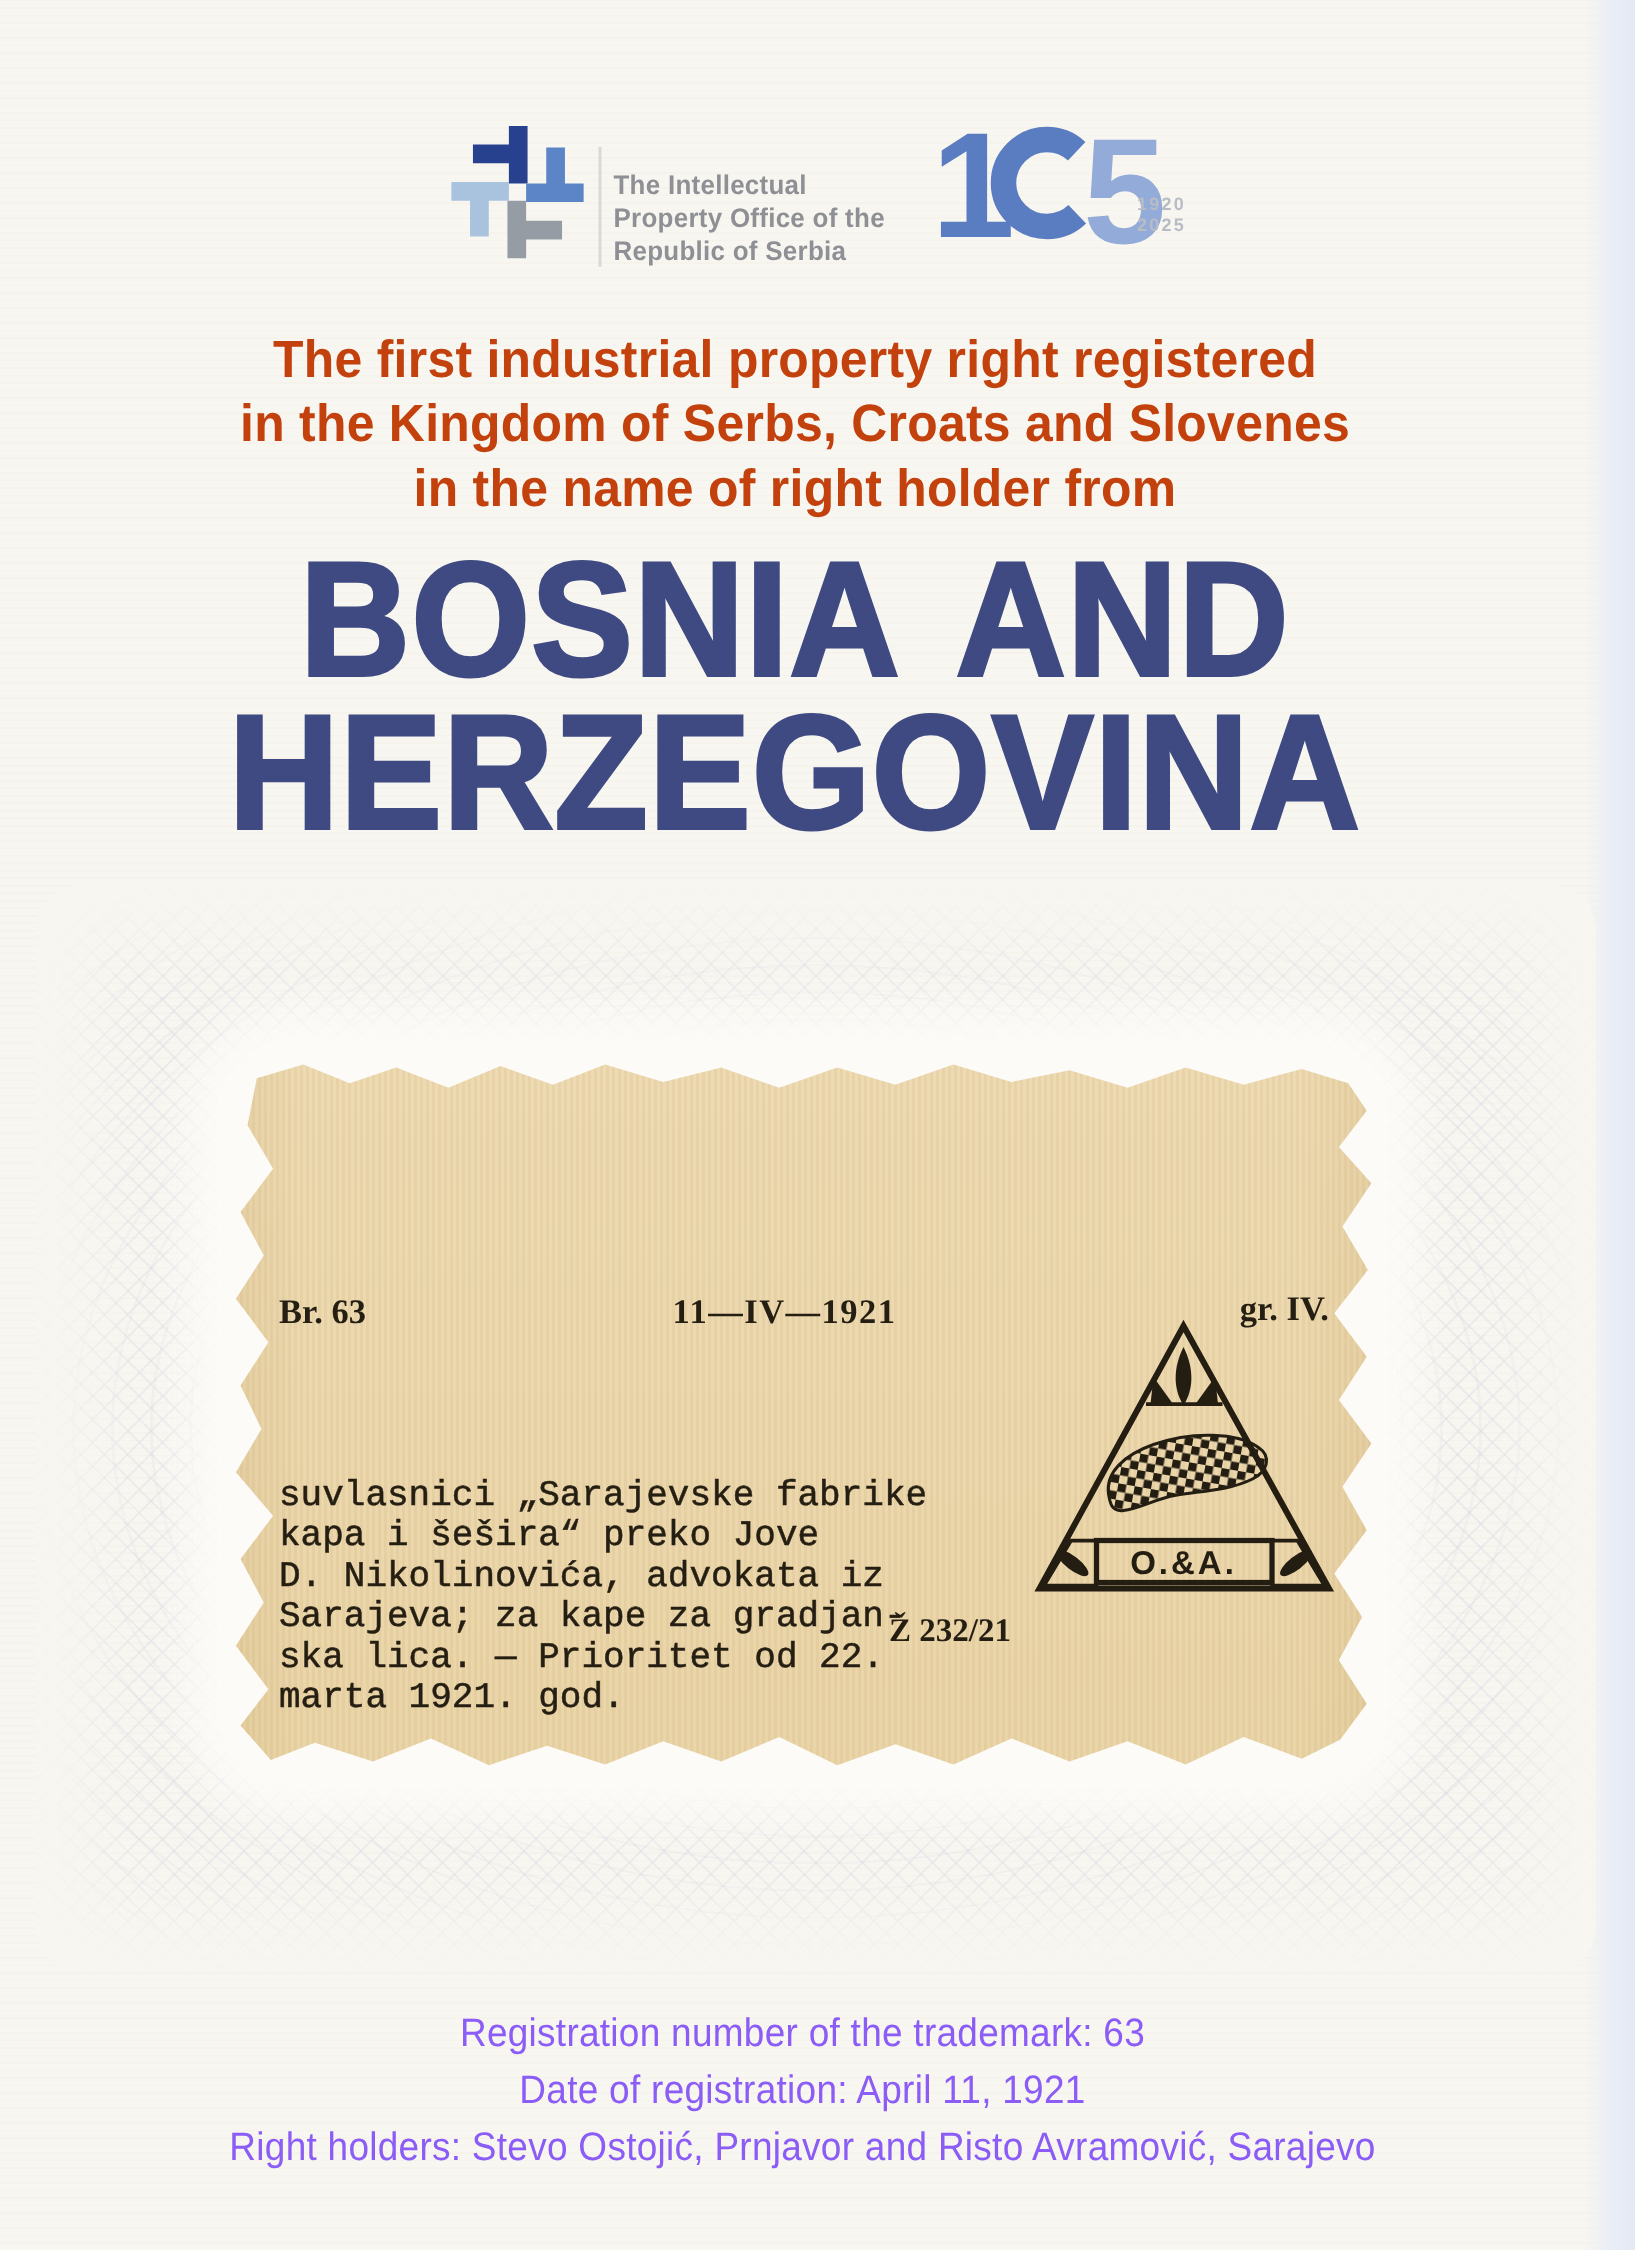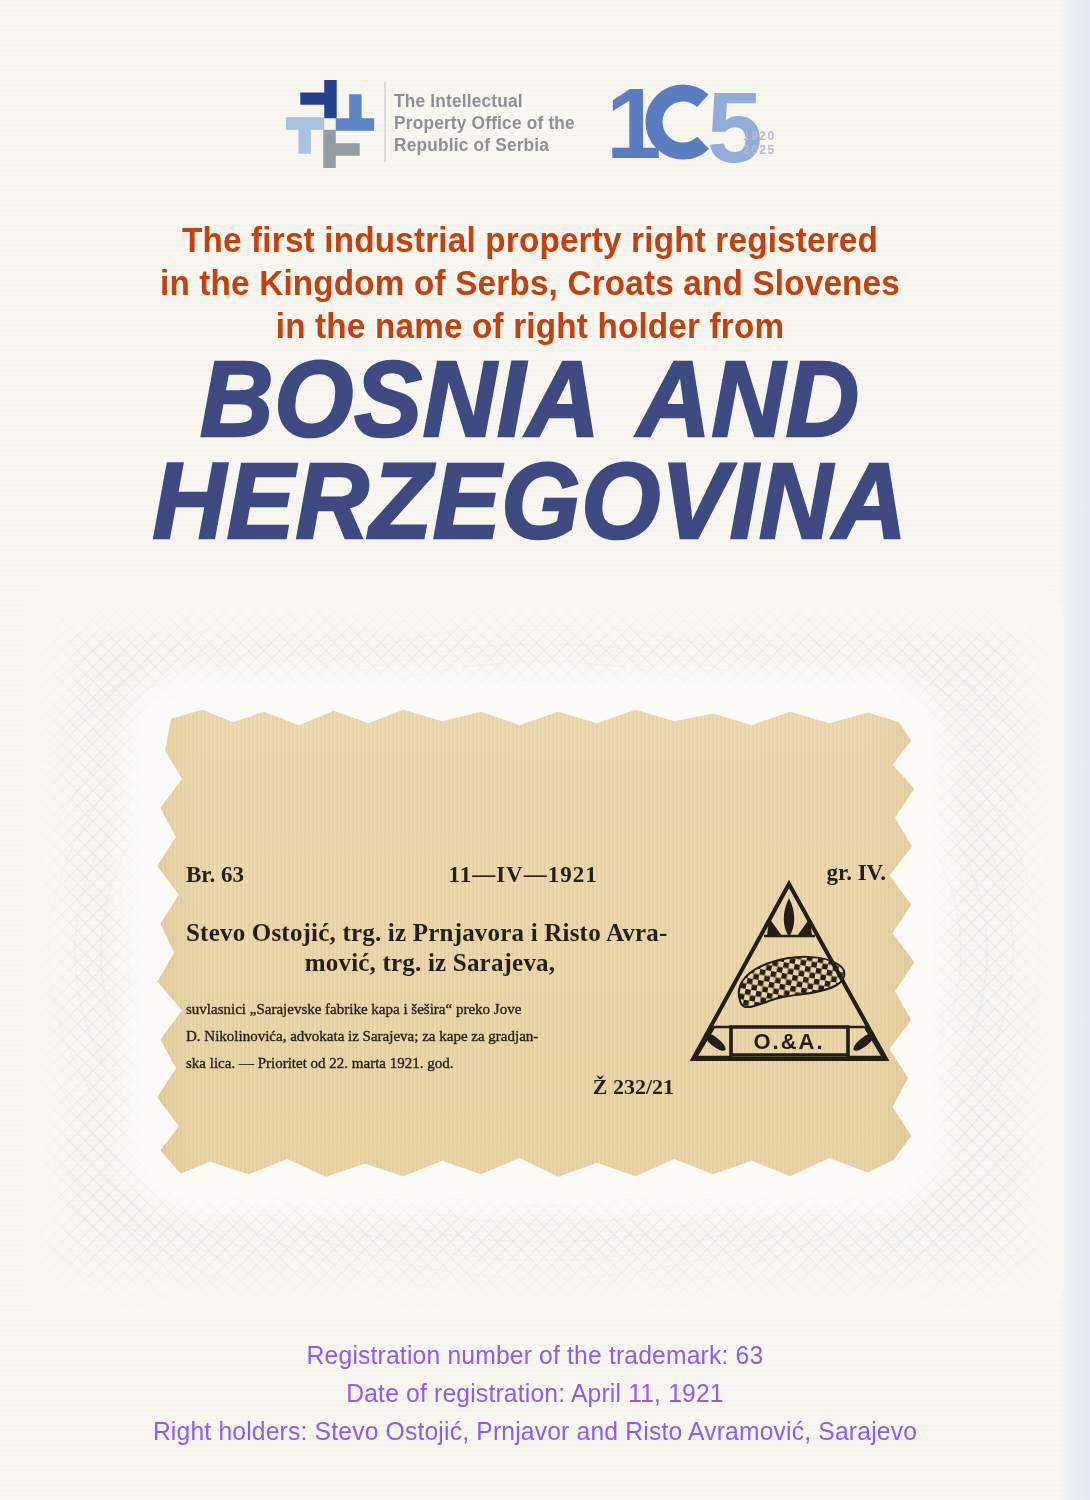--- a/index.html
+++ b/index.html
@@ -18,22 +18,22 @@
     opacity:.5;
   }
   
   .scan-edge{
     position:absolute;right:0;top:0;width:34px;height:100%;
     background:linear-gradient(to right, rgba(230,235,245,0), #e9edf6 55%, #e4e9f4);
   }
 
   
   .header{
-    position:absolute;left:0;top:70px;width:1060px;
-    display:flex;justify-content:center;align-items:flex-start;gap:6px;
+    position:absolute;left:15px;top:70px;width:1060px;
+    display:flex;justify-content:center;align-items:flex-end;gap:6px;
   }
   .ipo-logo{display:block;margin-top:4px;}
   .header-divider{width:1.5px;height:80px;background:#d9d9d9;margin:12px 2px 0 2px;}
   .office-name{
     margin-top:20px;
     color:#8e9095;font-weight:bold;font-size:18px;line-height:22px;
     letter-spacing:.2px;
     transform:scaleX(.96);transform-origin:0 0;
     white-space:nowrap;
   }
@@ -43,23 +43,23 @@
 
   
   .intro{
     position:absolute;left:0;top:218px;width:1060px;text-align:center;
     color:#c2410c;font-weight:bold;font-size:35px;line-height:43px;letter-spacing:.2px;
   }
   .condense{transform:scaleX(.95);transform-origin:50% 0;}
 
   
   .country-title{
-    position:absolute;left:0;top:348px;width:1060px;text-align:center;
+    position:absolute;left:0;top:362px;width:1060px;text-align:center;
     color:#3e4a81;font-weight:bold;font-size:108px;line-height:102px;
-    letter-spacing:1px;word-spacing:16px;font-style:italic;
+    letter-spacing:1px;word-spacing:16px;
     -webkit-text-stroke:2.6px #3e4a81;
   }
   .country-title .condense{transform:scaleX(.94);}
 
   
   .guilloche{
     position:absolute;left:24px;top:590px;width:1040px;height:724px;
     border-radius:28px;
     background:
       repeating-linear-gradient(45deg, rgba(213,215,226,.34) 0 1.4px, rgba(0,0,0,0) 1.4px 11px),
@@ -91,21 +91,21 @@
       13% 98%, 8% 95.4%, 4.2% 97.8%,
       1.6% 93%, 4% 88%, 1.2% 82%, 3.6% 76%, 1.6% 70%, 4.4% 64%, 1.2% 58%, 3.4% 52%, 1.6% 46%,
       4% 40%, 1.2% 34%, 3.6% 28%, 1.6% 22%, 4.4% 16%, 2.2% 10%
     );
   }
   .reg-number{position:absolute;left:38px;top:160px;font-weight:bold;font-size:23px;}
   .reg-date{position:absolute;left:50%;top:160px;transform:translateX(-58%);font-weight:bold;font-size:23px;letter-spacing:1px;}
   .class-label{position:absolute;right:36px;top:158px;font-weight:bold;font-size:23px;}
   .holders{position:absolute;left:38px;top:216px;width:488px;font-weight:bold;font-size:25px;line-height:30px;letter-spacing:.2px;}
   .holders .l2{text-align:center;}
-  .cert-body{position:absolute;left:38px;top:294px;width:488px;font-size:15px;line-height:27px;-webkit-text-stroke:.35px #251e12;}
+  .cert-body{position:absolute;left:38px;top:282px;width:488px;font-size:24px;line-height:27px;font-family:Liberation Mono, monospace;-webkit-text-stroke:.35px #251e12;}
   .cert-body .l3{}
   .file-ref{position:absolute;left:38px;top:372px;width:488px;text-align:right;font-weight:bold;font-size:22px;}
   .mark{position:absolute;right:30px;top:176px;}
   .mark text{font-family:"Liberation Sans", sans-serif;font-weight:bold;}
 
   
   .footer{
     position:absolute;left:0;top:1336px;width:1070px;text-align:center;
     color:#8b5cf6;font-size:26.5px;line-height:38px;font-weight:400;letter-spacing:.2px;
   }
@@ -164,24 +164,20 @@
   </div>
 
   <div class="guilloche"></div>
   <div class="card-halo"></div>
 
   <section class="certificate">
     <span class="reg-number">Br. 63</span>
     <span class="reg-date">11—IV—1921</span>
     <span class="class-label">gr. IV.</span>
 
-    <div class="holders">
-      <div class="l1">Stevo Ostojić, trg. iz Prnjavora i Risto Avra-</div>
-      <div class="l2">mović, trg. iz Sarajeva,</div>
-    </div>
 
     <div class="cert-body">
       <div class="l1">suvlasnici „Sarajevske fabrike kapa i šešira“ preko Jove</div>
       <div class="l2">D. Nikolinovića, advokata iz Sarajeva; za kape za gradjan-</div>
       <div class="l3">ska lica. — Prioritet od 22. marta 1921. god.</div>
     </div>
 
     <div class="file-ref">Ž 232/21</div>
 
     <svg class="mark" width="205" height="188" viewBox="0 0 205 188">

